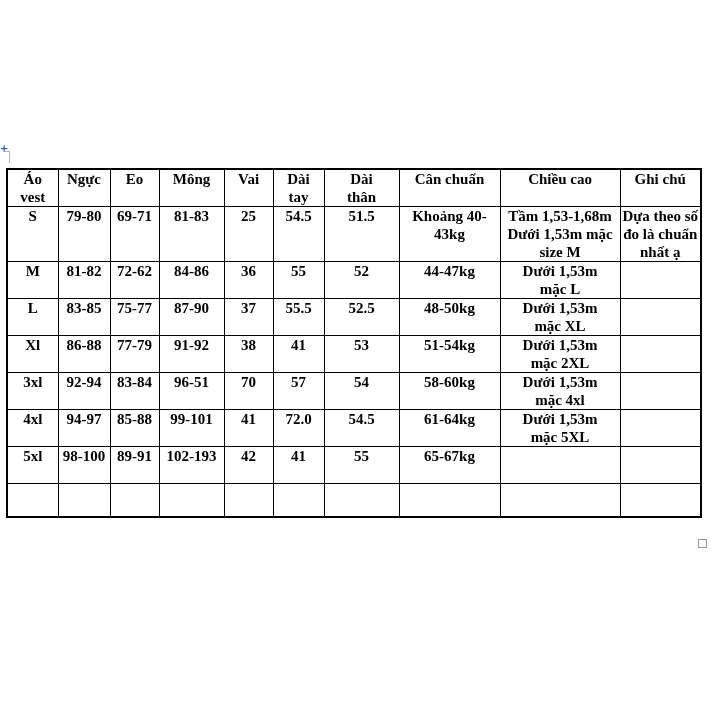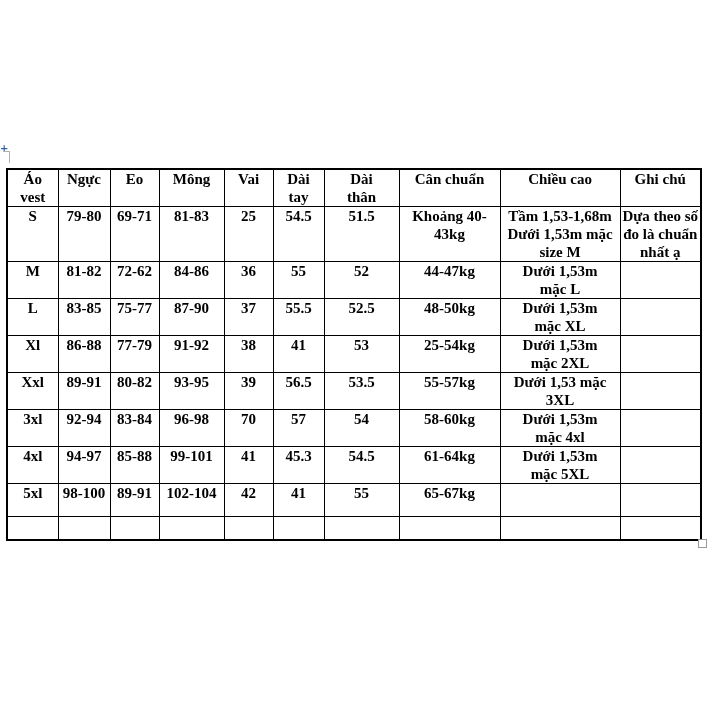--- a/index.html
+++ b/index.html
@@ -187,69 +187,56 @@
           <td></td>
         </tr>
         <tr>
           <td>Xl</td>
           <td>86-88</td>
           <td>77-79</td>
           <td>91-92</td>
           <td>38</td>
           <td>41</td>
           <td>53</td>
-          <td>25-54kg</td>
+          <td>51-54kg</td>
           <td>Dưới 1,53m
 mặc 2XL</td>
-          <td></td>
-        </tr>
-        <tr>
-          <td>Xxl</td>
-          <td>89-91</td>
-          <td>80-82</td>
-          <td>93-95</td>
-          <td>39</td>
-          <td>56.5</td>
-          <td>53.5</td>
-          <td>55-57kg</td>
-          <td>Dưới 1,53 mặc
-3XL</td>
           <td></td>
         </tr>
         <tr>
           <td>3xl</td>
           <td>92-94</td>
           <td>83-84</td>
-          <td>96-98</td>
+          <td>96-51</td>
           <td>70</td>
           <td>57</td>
           <td>54</td>
           <td>58-60kg</td>
           <td>Dưới 1,53m
 mặc 4xl</td>
           <td></td>
         </tr>
         <tr>
           <td>4xl</td>
           <td>94-97</td>
           <td>85-88</td>
           <td>99-101</td>
           <td>41</td>
-          <td>45.3</td>
+          <td>72.0</td>
           <td>54.5</td>
           <td>61-64kg</td>
           <td>Dưới 1,53m
 mặc 5XL</td>
           <td></td>
         </tr>
         <tr>
           <td>5xl</td>
           <td>98-100</td>
           <td>89-91</td>
-          <td>102-104</td>
+          <td>102-193</td>
           <td>42</td>
           <td>41</td>
           <td>55</td>
           <td>65-67kg</td>
           <td></td>
           <td></td>
         </tr>
         <tr>
           <td></td>
           <td></td>

